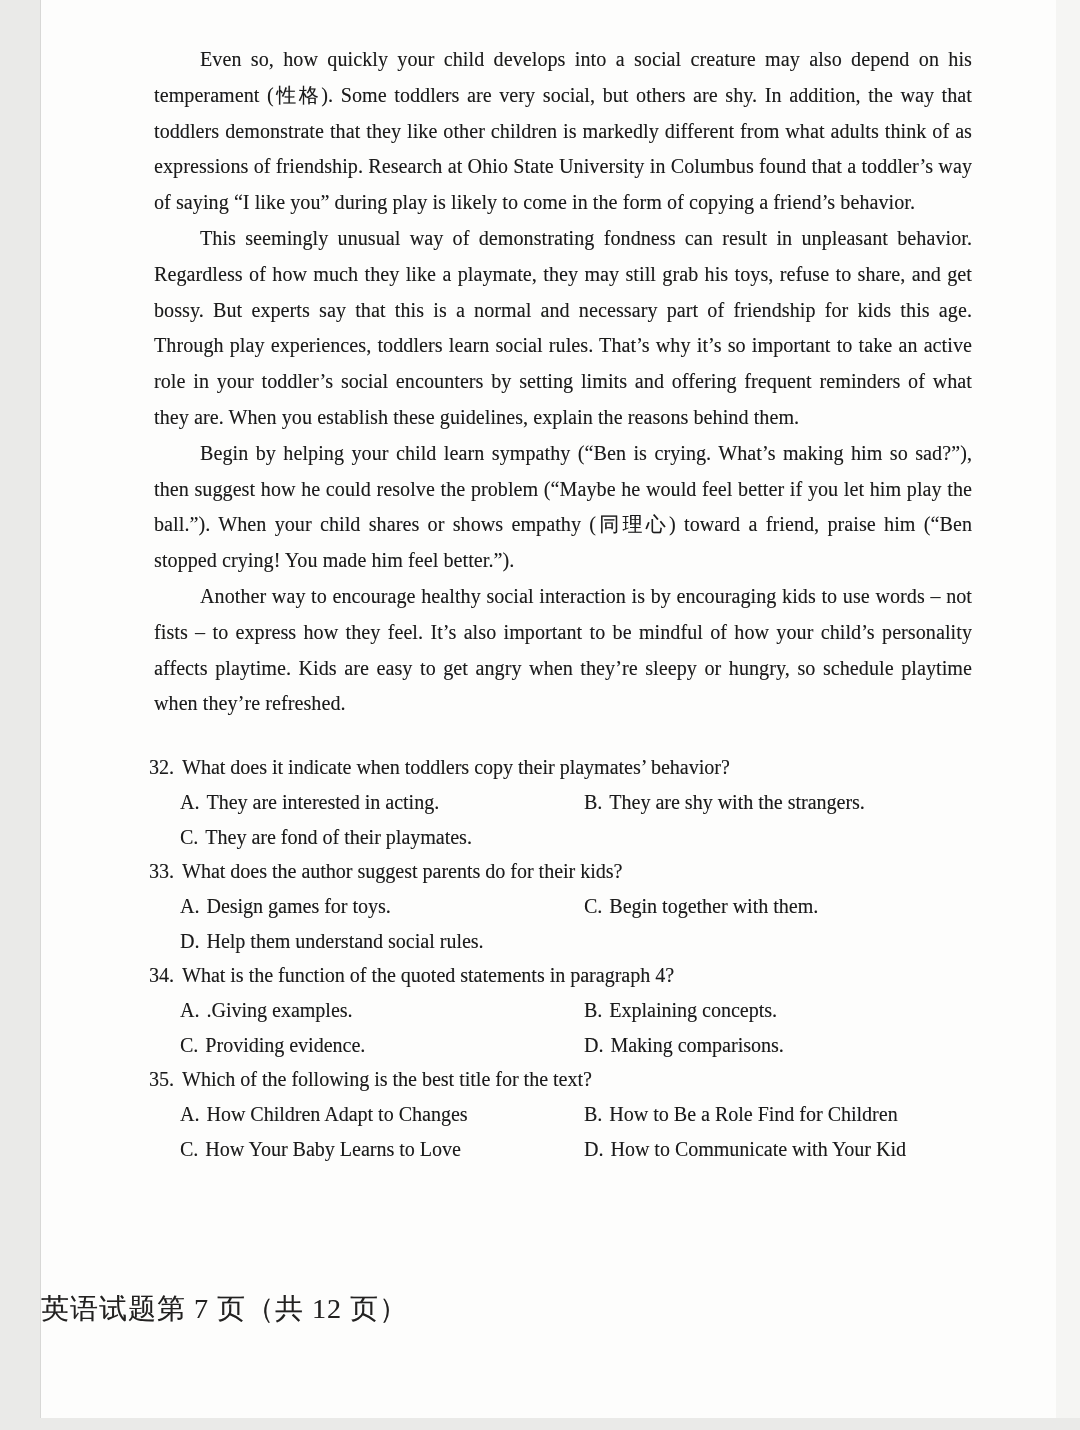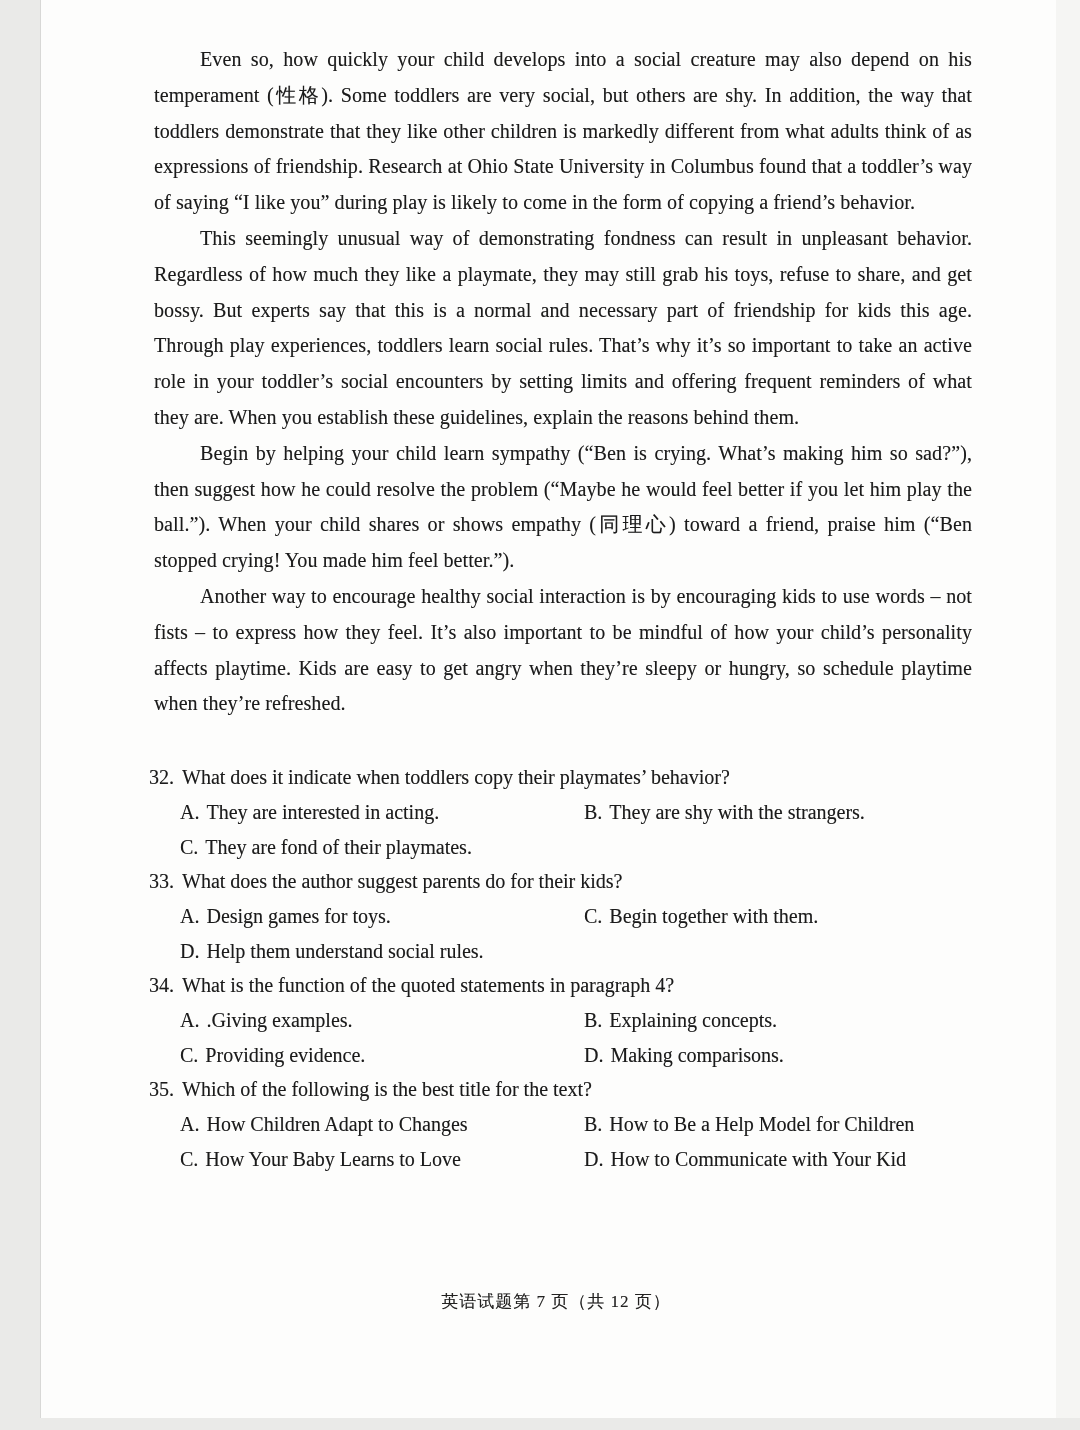--- a/index.html
+++ b/index.html
@@ -36,40 +36,39 @@
   }
   .passage p {
     margin: 0;
     font-size: 20px;
     line-height: 35.8px;
     text-align: justify;
     text-indent: 46px;
     letter-spacing: 0.1px;
   }
   .questions {
-    margin-top: 38px;
+    margin-top: 28px;
     margin-left: -5px;
     font-size: 20px;
     line-height: 34.7px;
   }
   .q-line { white-space: nowrap; }
   .q-num { margin-right: 8px; }
   .options {
     display: grid;
     grid-template-columns: 404px 1fr;
     padding-left: 31px;
   }
   .opt-label { margin-right: 7px; }
   .footer {
     position: absolute;
     top: 1290px;
     left: 0;
     width: 1030px;
-    text-align: center;
-    font-size: 17px;
+    font-size: 28px;
     letter-spacing: 1px;
     color: #222120;
     text-shadow: 0.2px 0.2px 0.6px rgba(25,25,25,0.35);
   }
 </style>
 </head>
 <body>
 
 <div class="paper">
   <div class="content">
@@ -116,21 +115,21 @@
           <div class="option"><span class="opt-label">D.</span><span class="opt-text">Making comparisons.</span></div>
         </div>
       </div>
 
       <div class="question">
         <div class="q-line">
           <span class="q-num">35.</span><span class="q-text">Which of the following is the best title for the text?</span>
         </div>
         <div class="options">
           <div class="option"><span class="opt-label">A.</span><span class="opt-text">How Children Adapt to Changes</span></div>
-          <div class="option"><span class="opt-label">B.</span><span class="opt-text">How to Be a Help Model for Children</span></div>
+          <div class="option"><span class="opt-label">B.</span><span class="opt-text">How to Be a Role Find for Children</span></div>
           <div class="option"><span class="opt-label">C.</span><span class="opt-text">How Your Baby Learns to Love</span></div>
           <div class="option"><span class="opt-label">D.</span><span class="opt-text">How to Communicate with Your Kid</span></div>
         </div>
       </div>
 
     </div>
   </div>
 
   <div class="footer">英语试题第 7 页（共 12 页）</div>
 </div>

